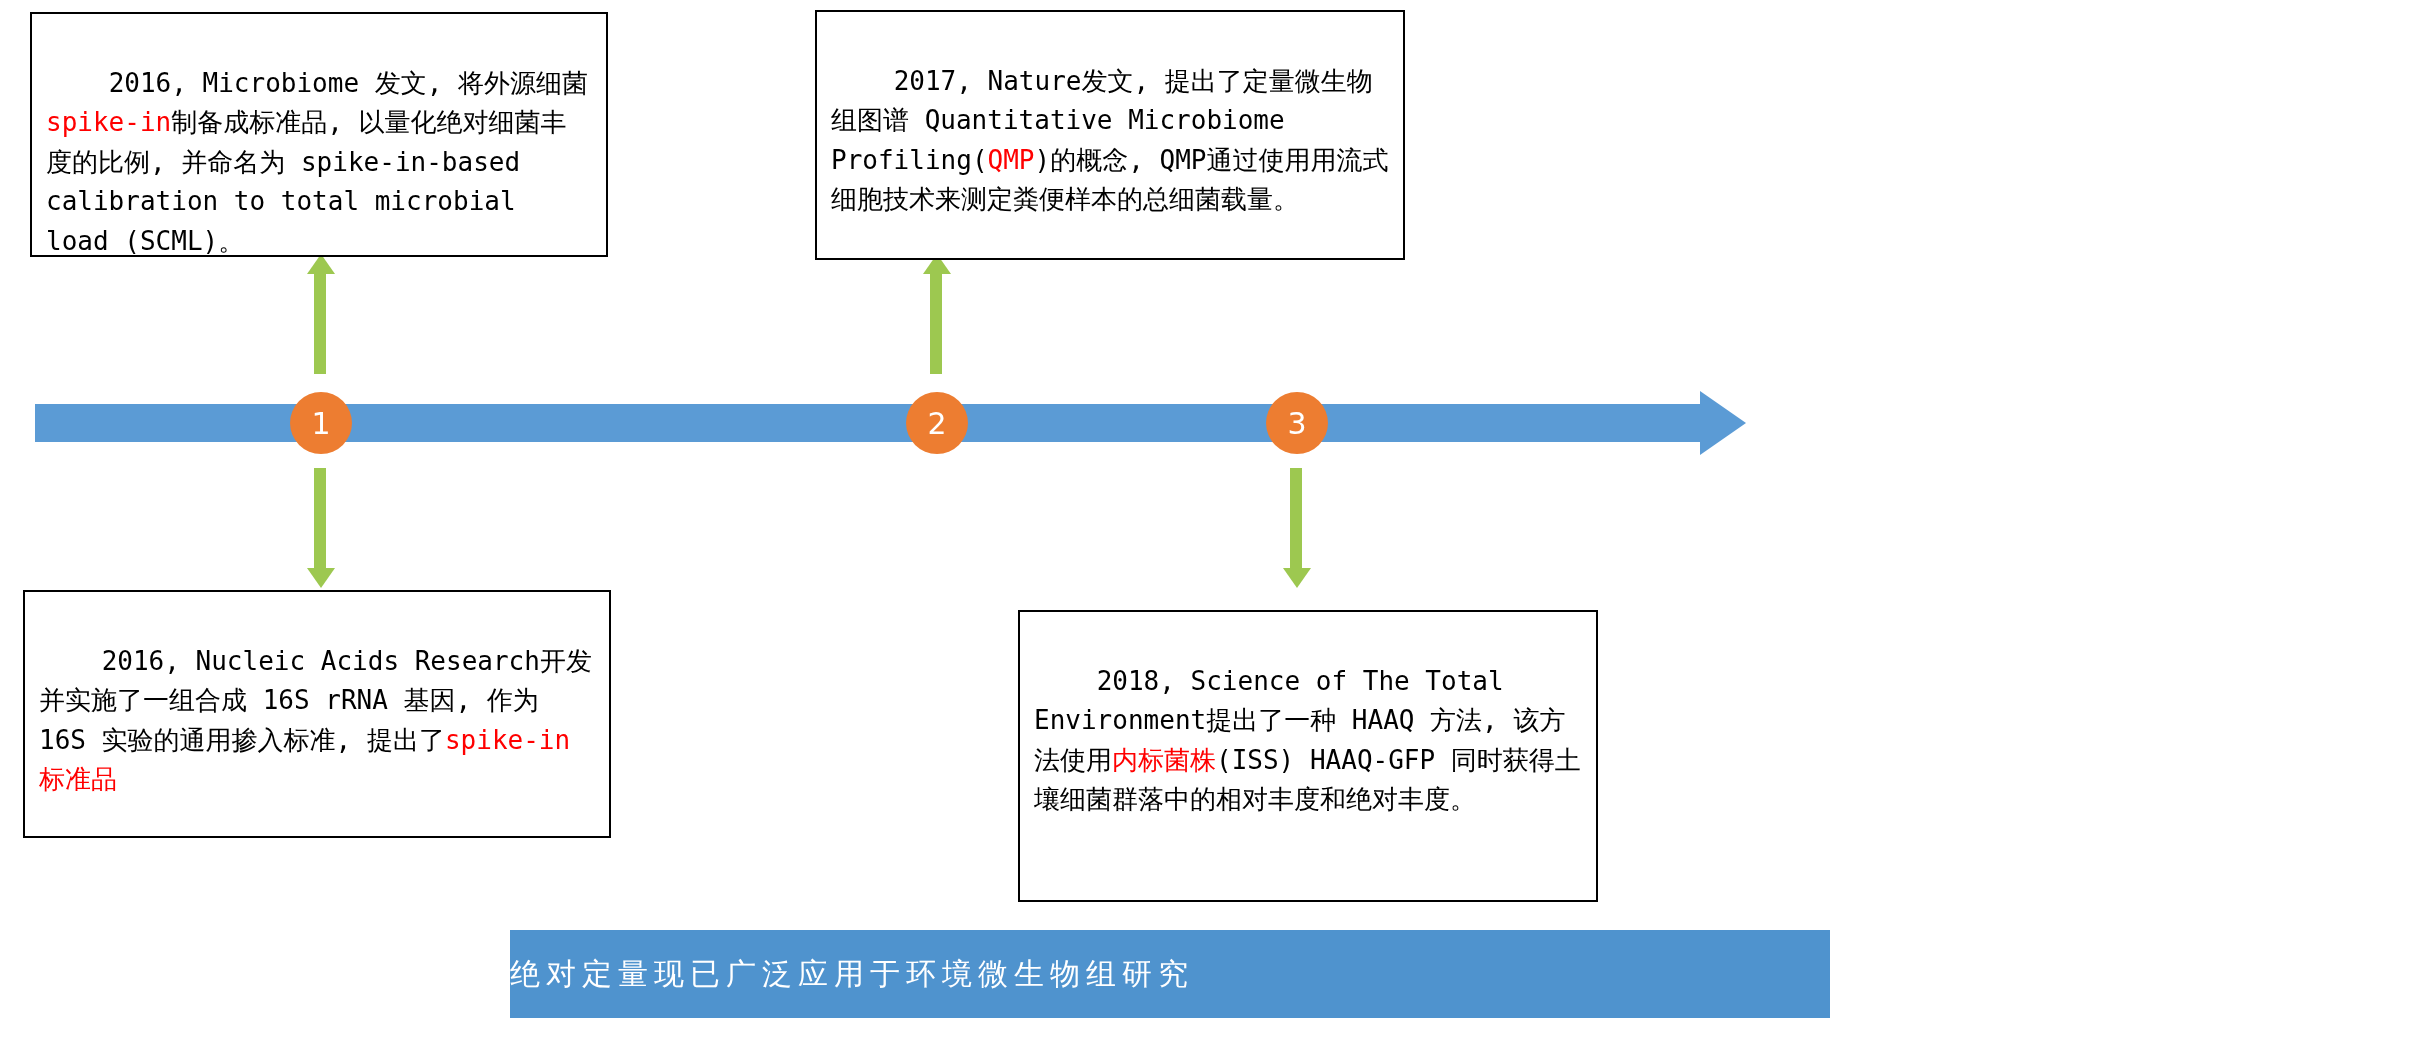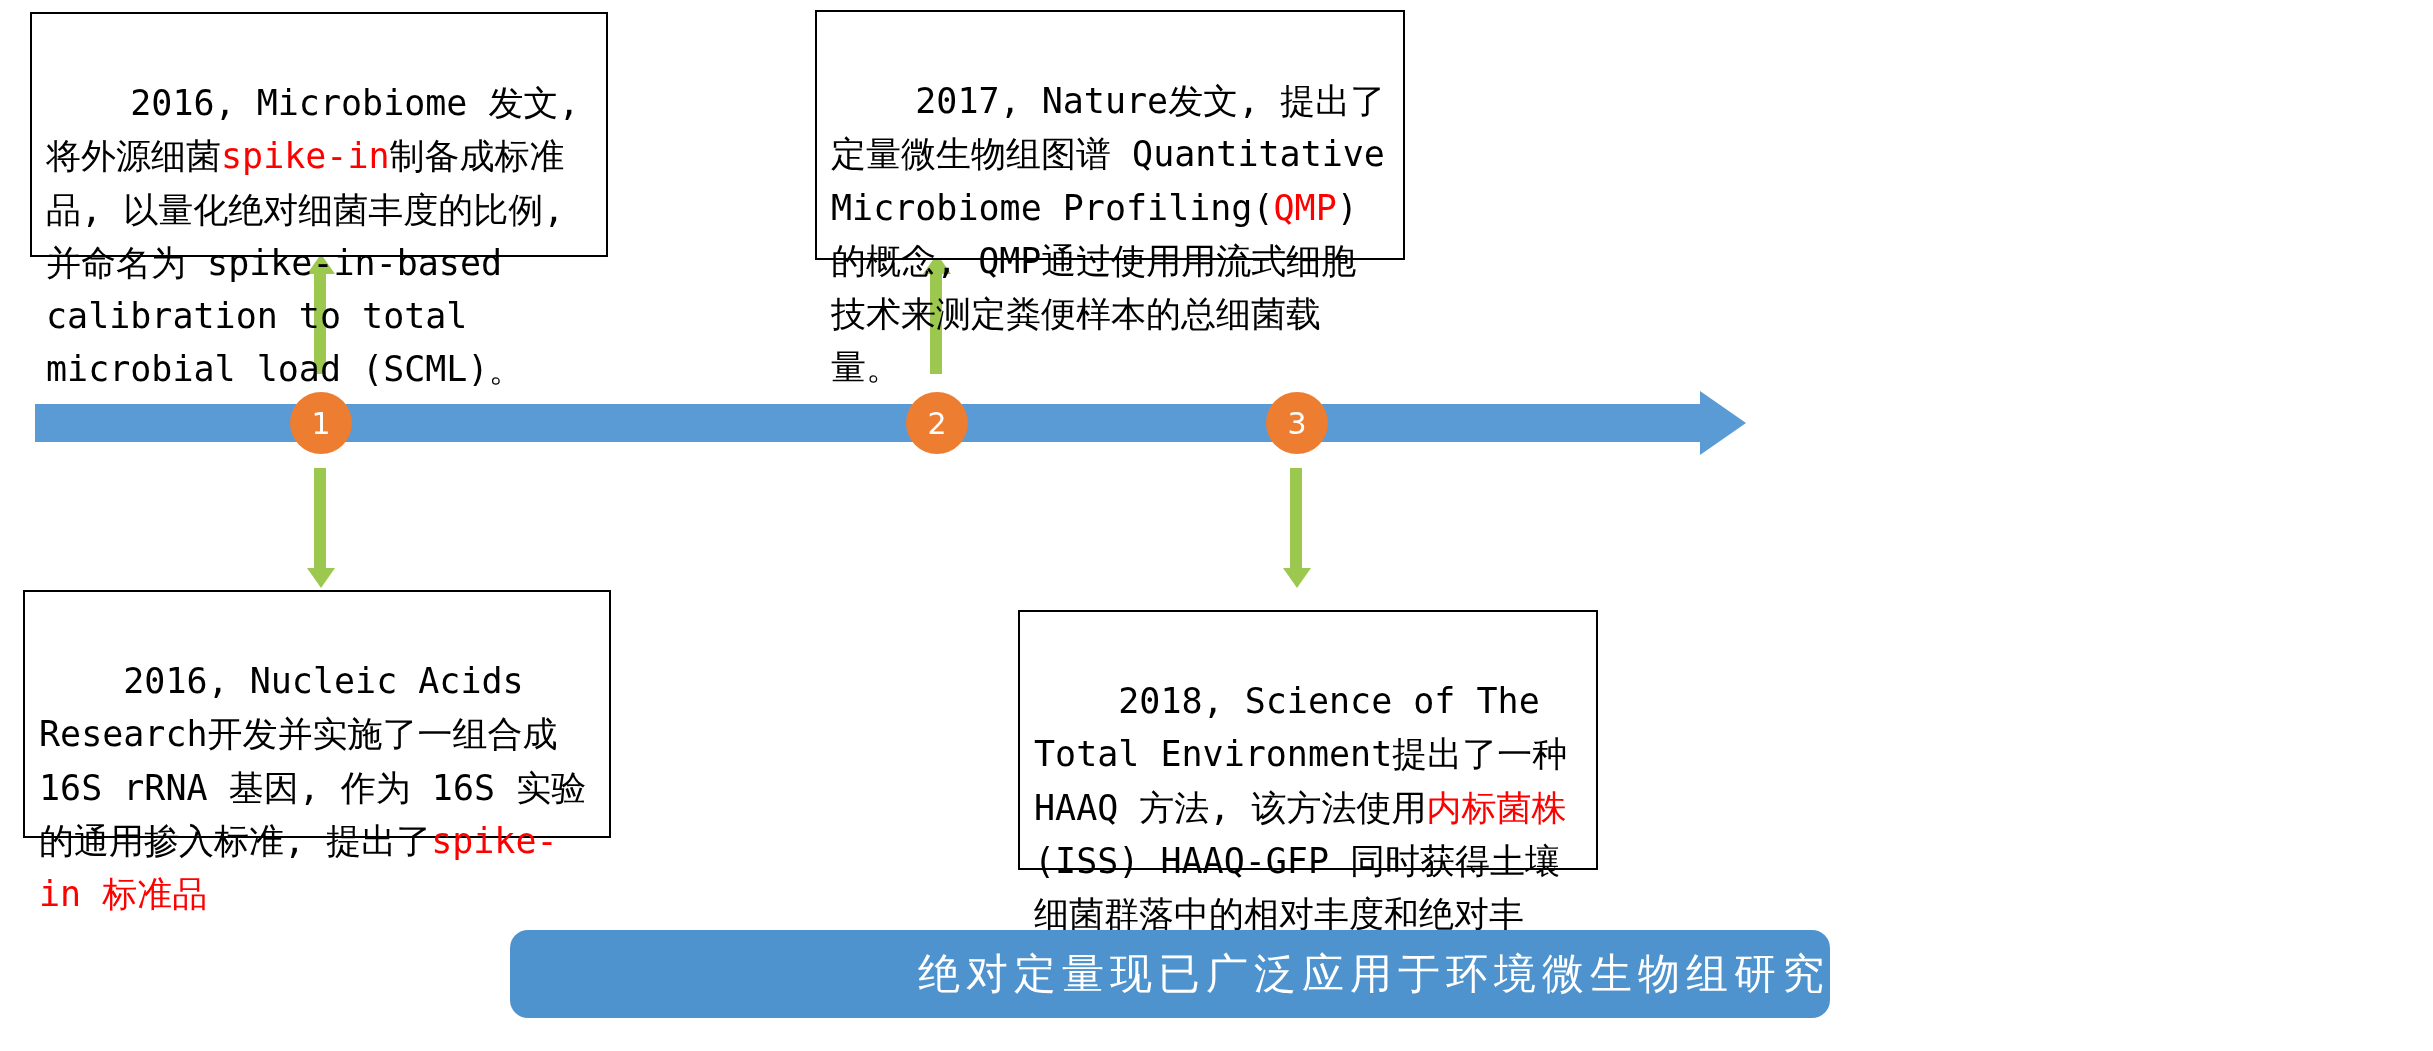--- a/index.html
+++ b/index.html
@@ -17,21 +17,21 @@
     overflow: hidden;
     background: #ffffff;
   }
   .box {
     position: absolute;
     box-sizing: border-box;
     border: 2px solid #000000;
     background: #ffffff;
     color: #000000;
     font-family: "DejaVu Sans Mono", monospace;
-    font-size: 35px;
+    font-size: 26px;
     line-height: 1.52;
     padding: 10px 14px;
     white-space: pre-wrap;
     word-break: break-word;
   }
   .box .hl {
     color: #ff0000;
   }
   
   .tl-bar {
@@ -82,26 +82,25 @@
     height: 0;
     border-left: 14px solid transparent;
     border-right: 14px solid transparent;
     border-top: 20px solid #9dc850;
   }
   .banner {
     position: absolute;
     background: #4f93ce;
     color: #ffffff;
     font-family: "DejaVu Sans", sans-serif;
-    font-size: 42px;
+    font-size: 30px;
     letter-spacing: 6px;
     display: flex;
     align-items: center;
-    justify-content: flex-end;
-    border-radius: 18px;
+    justify-content: flex-start;
   }
 </style>
 </head>
 <body>
 
 <div id="canvas">
 
   <div class="tl-bar" style="left: 35px; top: 404px; width: 1665px; height: 38px; background: rgb(91, 155, 213);"></div>
   <div class="tl-arrow" style="left: 1700px; top: 391px; border-left-color: rgb(91, 155, 213);"></div>
 
@@ -141,21 +140,21 @@
 
   <div class="box" style="left:815px; top:10px; width:590px; height:250px;">
     <span><span>2017, Nature发文, 提出了定量微生物组图谱 Quantitative Microbiome Profiling(</span><span class="hl">QMP</span><span>)的概念, QMP通过使用用流式细胞技术来测定粪便样本的总细菌载量。</span></span>
   </div>
 
 
   <div class="box" style="left:23px; top:590px; width:588px; height:248px;">
     <span><span>2016, Nucleic Acids Research开发并实施了一组合成 16S rRNA 基因, 作为 16S 实验的通用掺入标准, 提出了</span><span class="hl">spike-in 标准品</span></span>
   </div>
 
-  <div class="box" style="left:1018px; top:610px; width:580px; height:260px;">
+  <div class="box" style="left:1018px; top:610px; width:580px; height:292px;">
     <span><span>2018, Science of The Total Environment提出了一种 HAAQ 方法, 该方法使用</span><span class="hl">内标菌株</span><span>(ISS) HAAQ-GFP 同时获得土壤细菌群落中的相对丰度和绝对丰度。</span></span>
   </div>
 
   <div class="banner" style="left: 510px; top: 930px; width: 1320px; height: 88px; background: rgb(79, 147, 206);">
     <span>绝对定量现已广泛应用于环境微生物组研究</span>
   </div>
 
 </div>
 
 </body></html>

